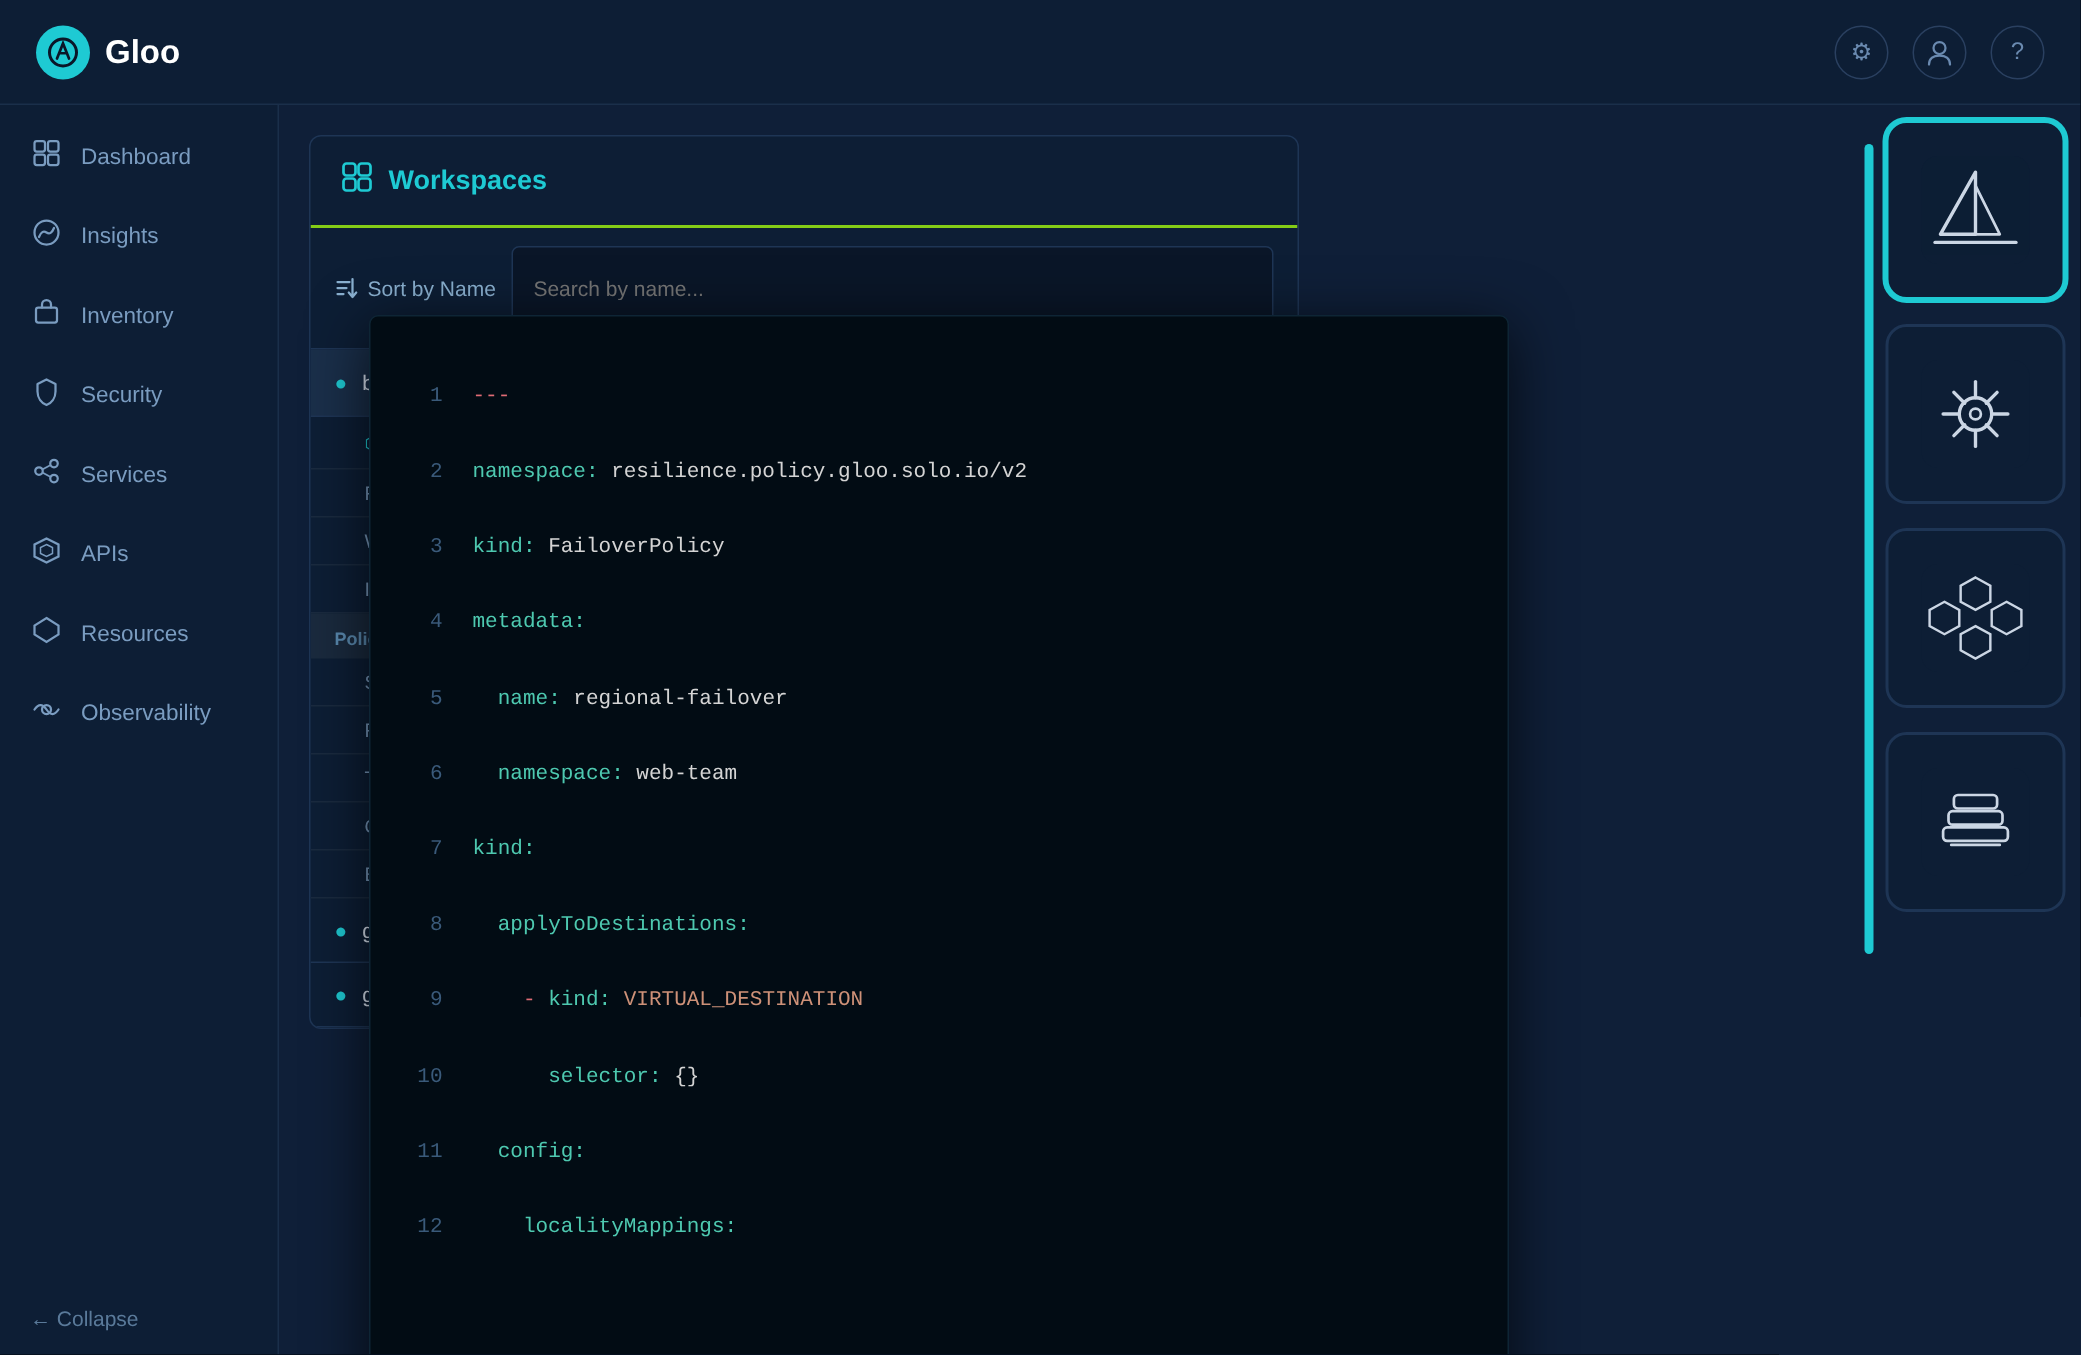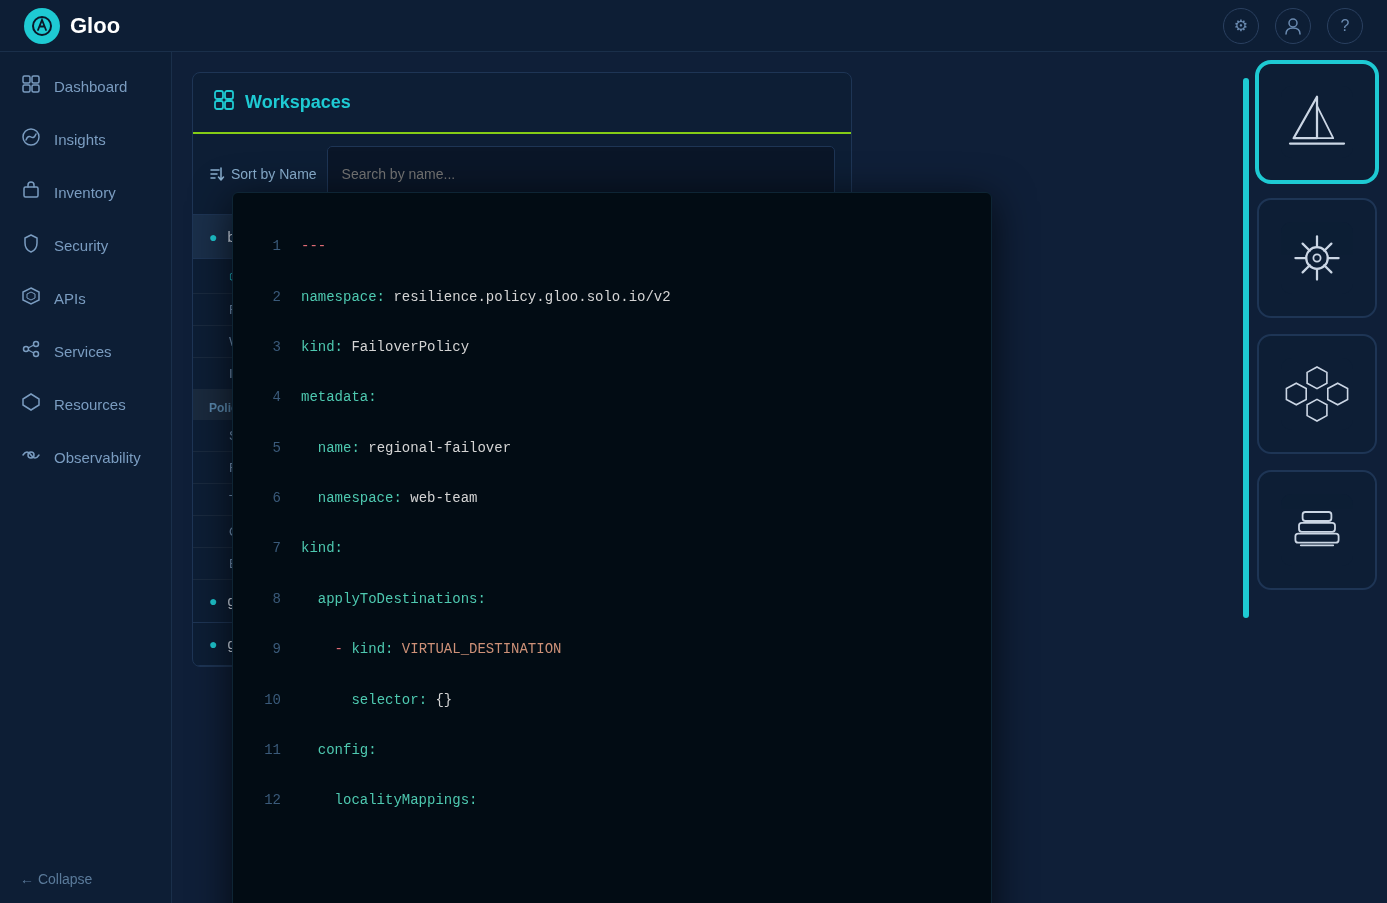--- a/index.html
+++ b/index.html
@@ -9,21 +9,21 @@
       width: 1387px;
       height: 903px;
       overflow: hidden;
       display: flex;
       flex-direction: column;
     }
 
     
     .topbar {
       background: #0d1e35;
-      height: 52px;
+      height: 70px;
       display: flex;
       align-items: center;
       padding: 0 24px;
       border-bottom: 1px solid #1a2f4a;
       flex-shrink: 0;
     }
     .logo-area {
       display: flex;
       align-items: center;
       gap: 10px;
@@ -61,21 +61,21 @@
 
     
     .main-layout {
       display: flex;
       flex: 1;
       overflow: hidden;
     }
 
     
     .sidebar {
-      width: 172px;
+      width: 186px;
       background: #0d1e35;
       border-right: 1px solid #1a2f4a;
       display: flex;
       flex-direction: column;
       padding-top: 8px;
       flex-shrink: 0;
     }
     .sidebar-item {
       display: flex;
       align-items: center;
@@ -319,37 +319,37 @@
       <span class="icon">
         <svg width="20" height="20" viewBox="0 0 20 20" fill="none">
           <path d="M10 2L4 5v5c0 4.4 2.7 7.7 6 9 3.3-1.3 6-4.6 6-9V5L10 2z" stroke="#7a9cc0" stroke-width="1.5" stroke-linejoin="round"></path>
         </svg>
       </span>
       <span>Security</span>
     </div>
     <div class="sidebar-item">
       <span class="icon">
         <svg width="20" height="20" viewBox="0 0 20 20" fill="none">
-          <polygon points="10,2 18,6 18,14 10,18 2,14 2,6" stroke="#7a9cc0" stroke-width="1.5" fill="none"></polygon>
-          <polygon points="10,6 14,8 14,12 10,14 6,12 6,8" stroke="#7a9cc0" stroke-width="1" fill="none"></polygon>
-        </svg>
-      </span>
-      <span>APIs</span>
-    </div>
-    <div class="sidebar-item">
-      <span class="icon">
-        <svg width="20" height="20" viewBox="0 0 20 20" fill="none">
           <circle cx="5" cy="10" r="2.5" stroke="#7a9cc0" stroke-width="1.5"></circle>
           <circle cx="15" cy="5" r="2.5" stroke="#7a9cc0" stroke-width="1.5"></circle>
           <circle cx="15" cy="15" r="2.5" stroke="#7a9cc0" stroke-width="1.5"></circle>
           <line x1="7.2" y1="9" x2="12.8" y2="6" stroke="#7a9cc0" stroke-width="1.2"></line>
           <line x1="7.2" y1="11" x2="12.8" y2="14" stroke="#7a9cc0" stroke-width="1.2"></line>
         </svg>
       </span>
       <span>Services</span>
+    </div>
+    <div class="sidebar-item">
+      <span class="icon">
+        <svg width="20" height="20" viewBox="0 0 20 20" fill="none">
+          <polygon points="10,2 18,6 18,14 10,18 2,14 2,6" stroke="#7a9cc0" stroke-width="1.5" fill="none"></polygon>
+          <polygon points="10,6 14,8 14,12 10,14 6,12 6,8" stroke="#7a9cc0" stroke-width="1" fill="none"></polygon>
+        </svg>
+      </span>
+      <span>APIs</span>
     </div>
     <div class="sidebar-item">
       <span class="icon">
         <svg width="20" height="20" viewBox="0 0 20 20" fill="none">
           <polygon points="10,2 18,7 18,13 10,18 2,13 2,7" stroke="#7a9cc0" stroke-width="1.5" fill="none"></polygon>
         </svg>
       </span>
       <span>Resources</span>
     </div>
     <div class="sidebar-item">

